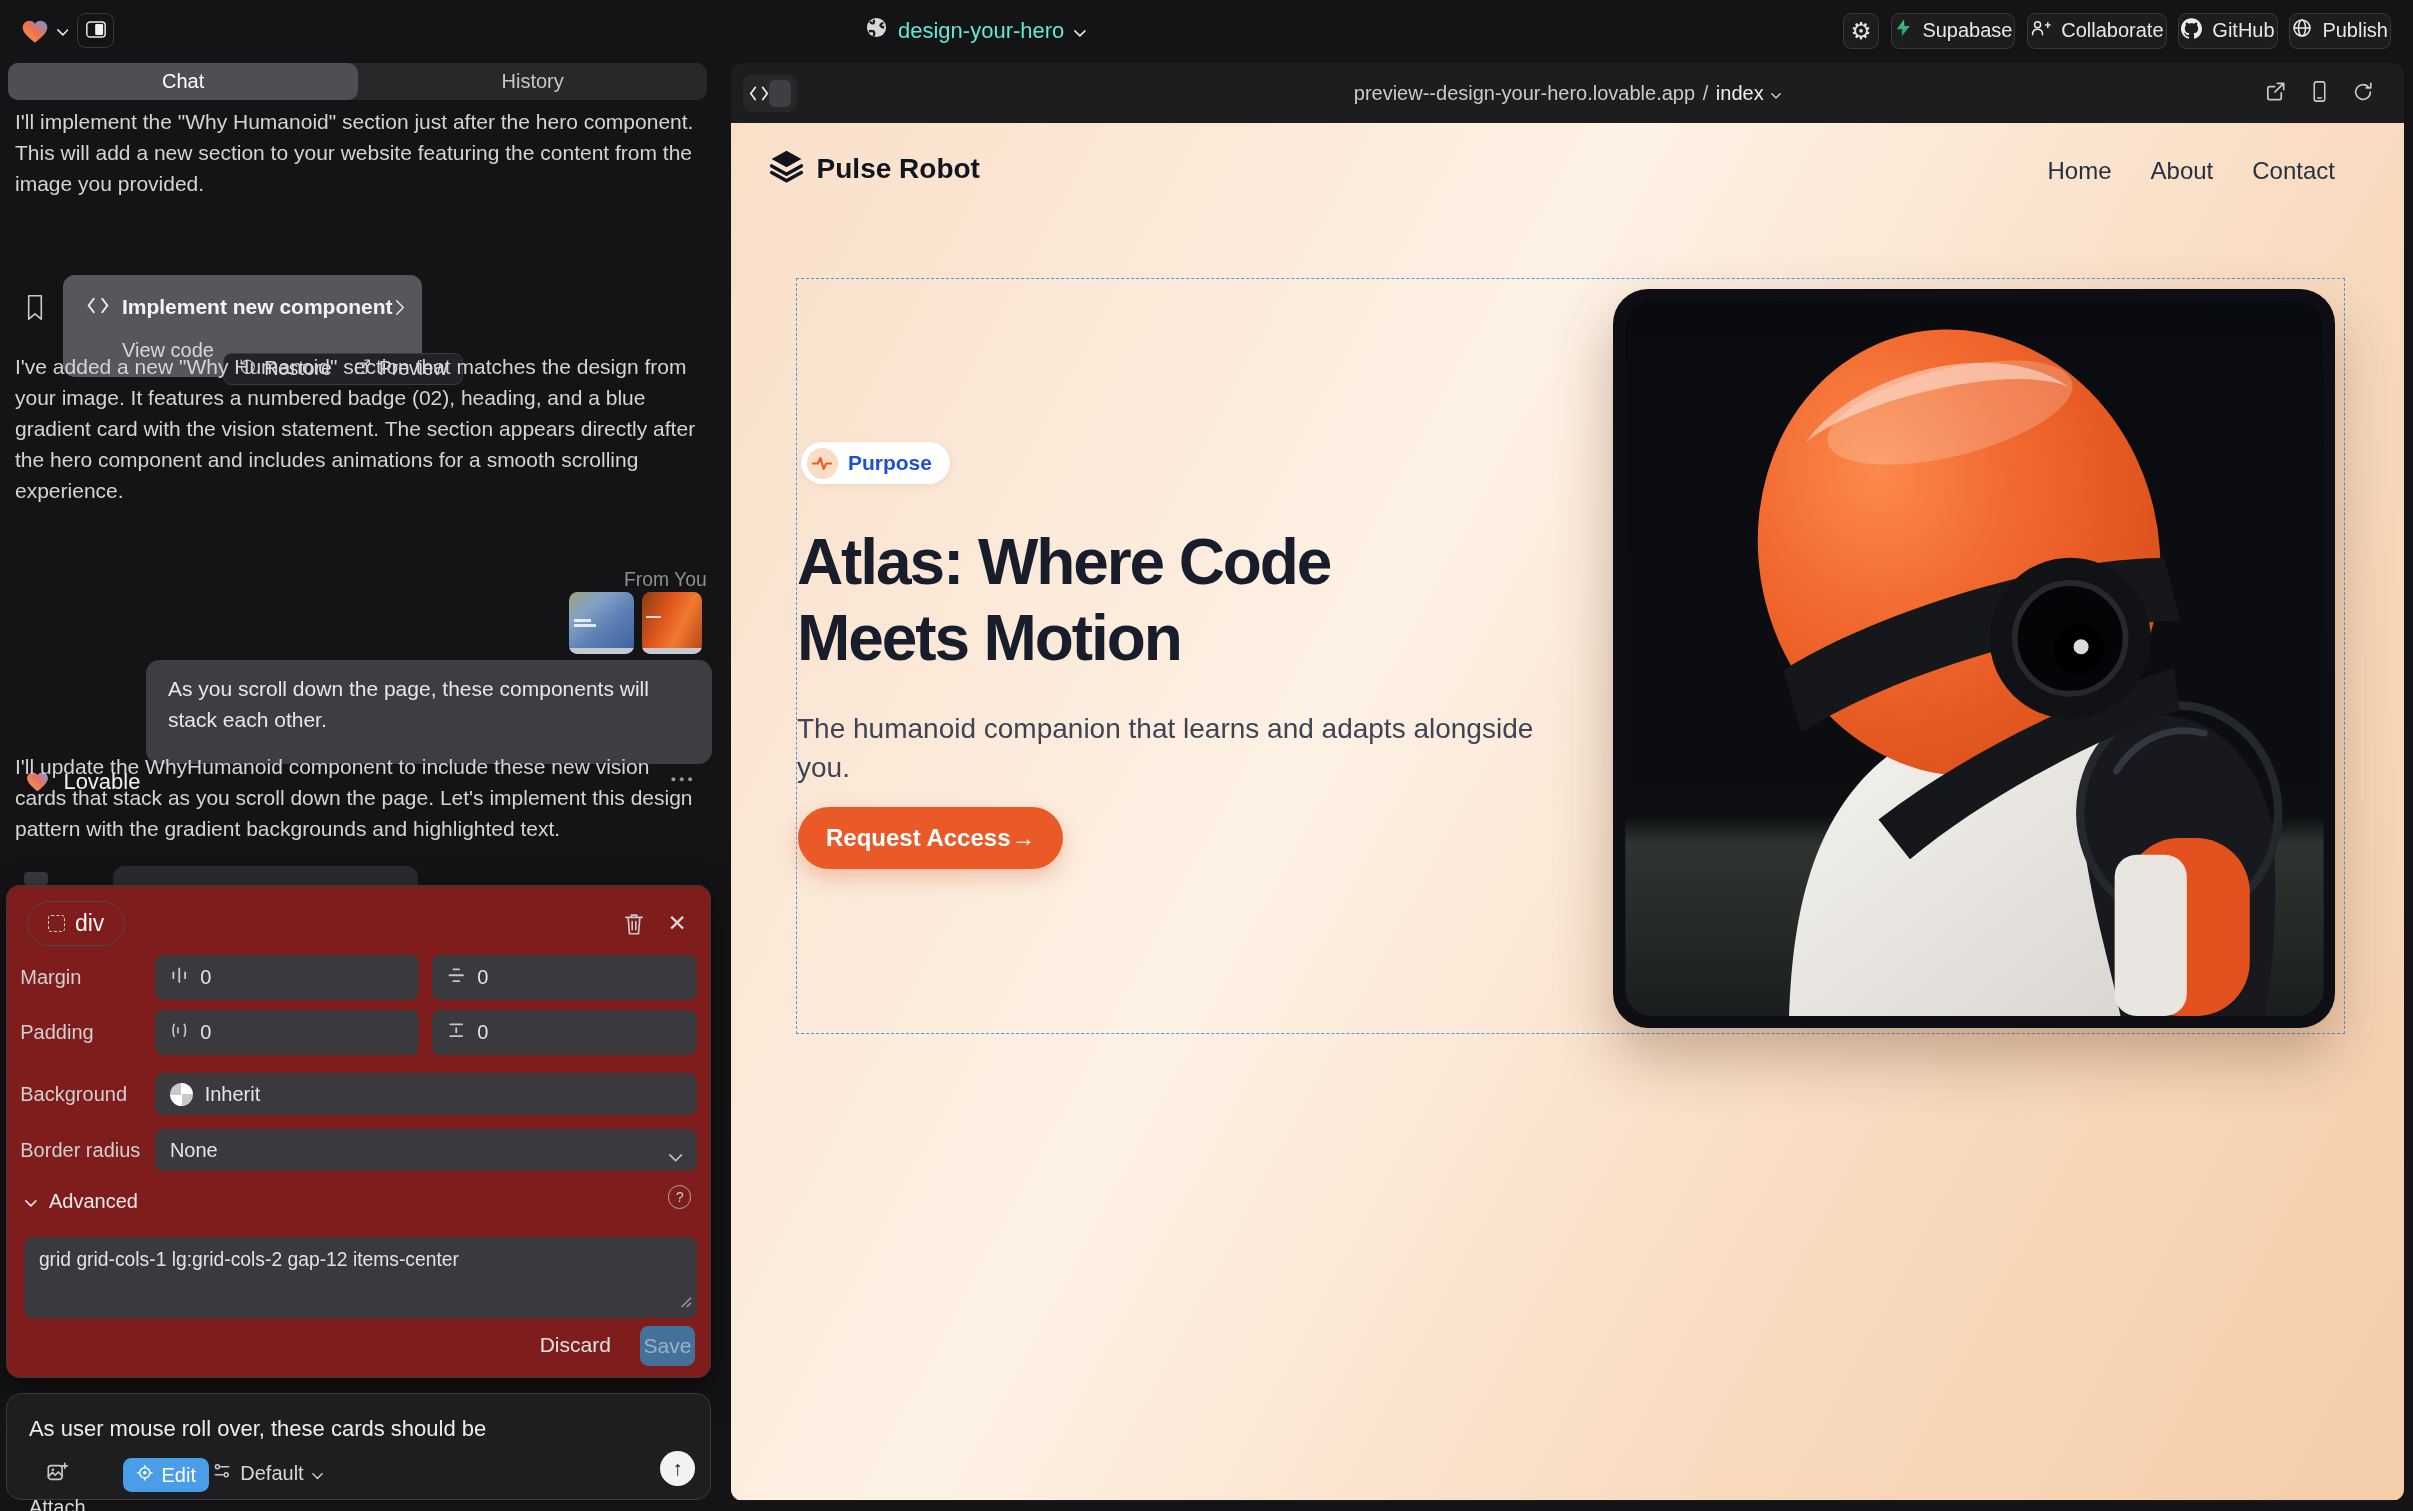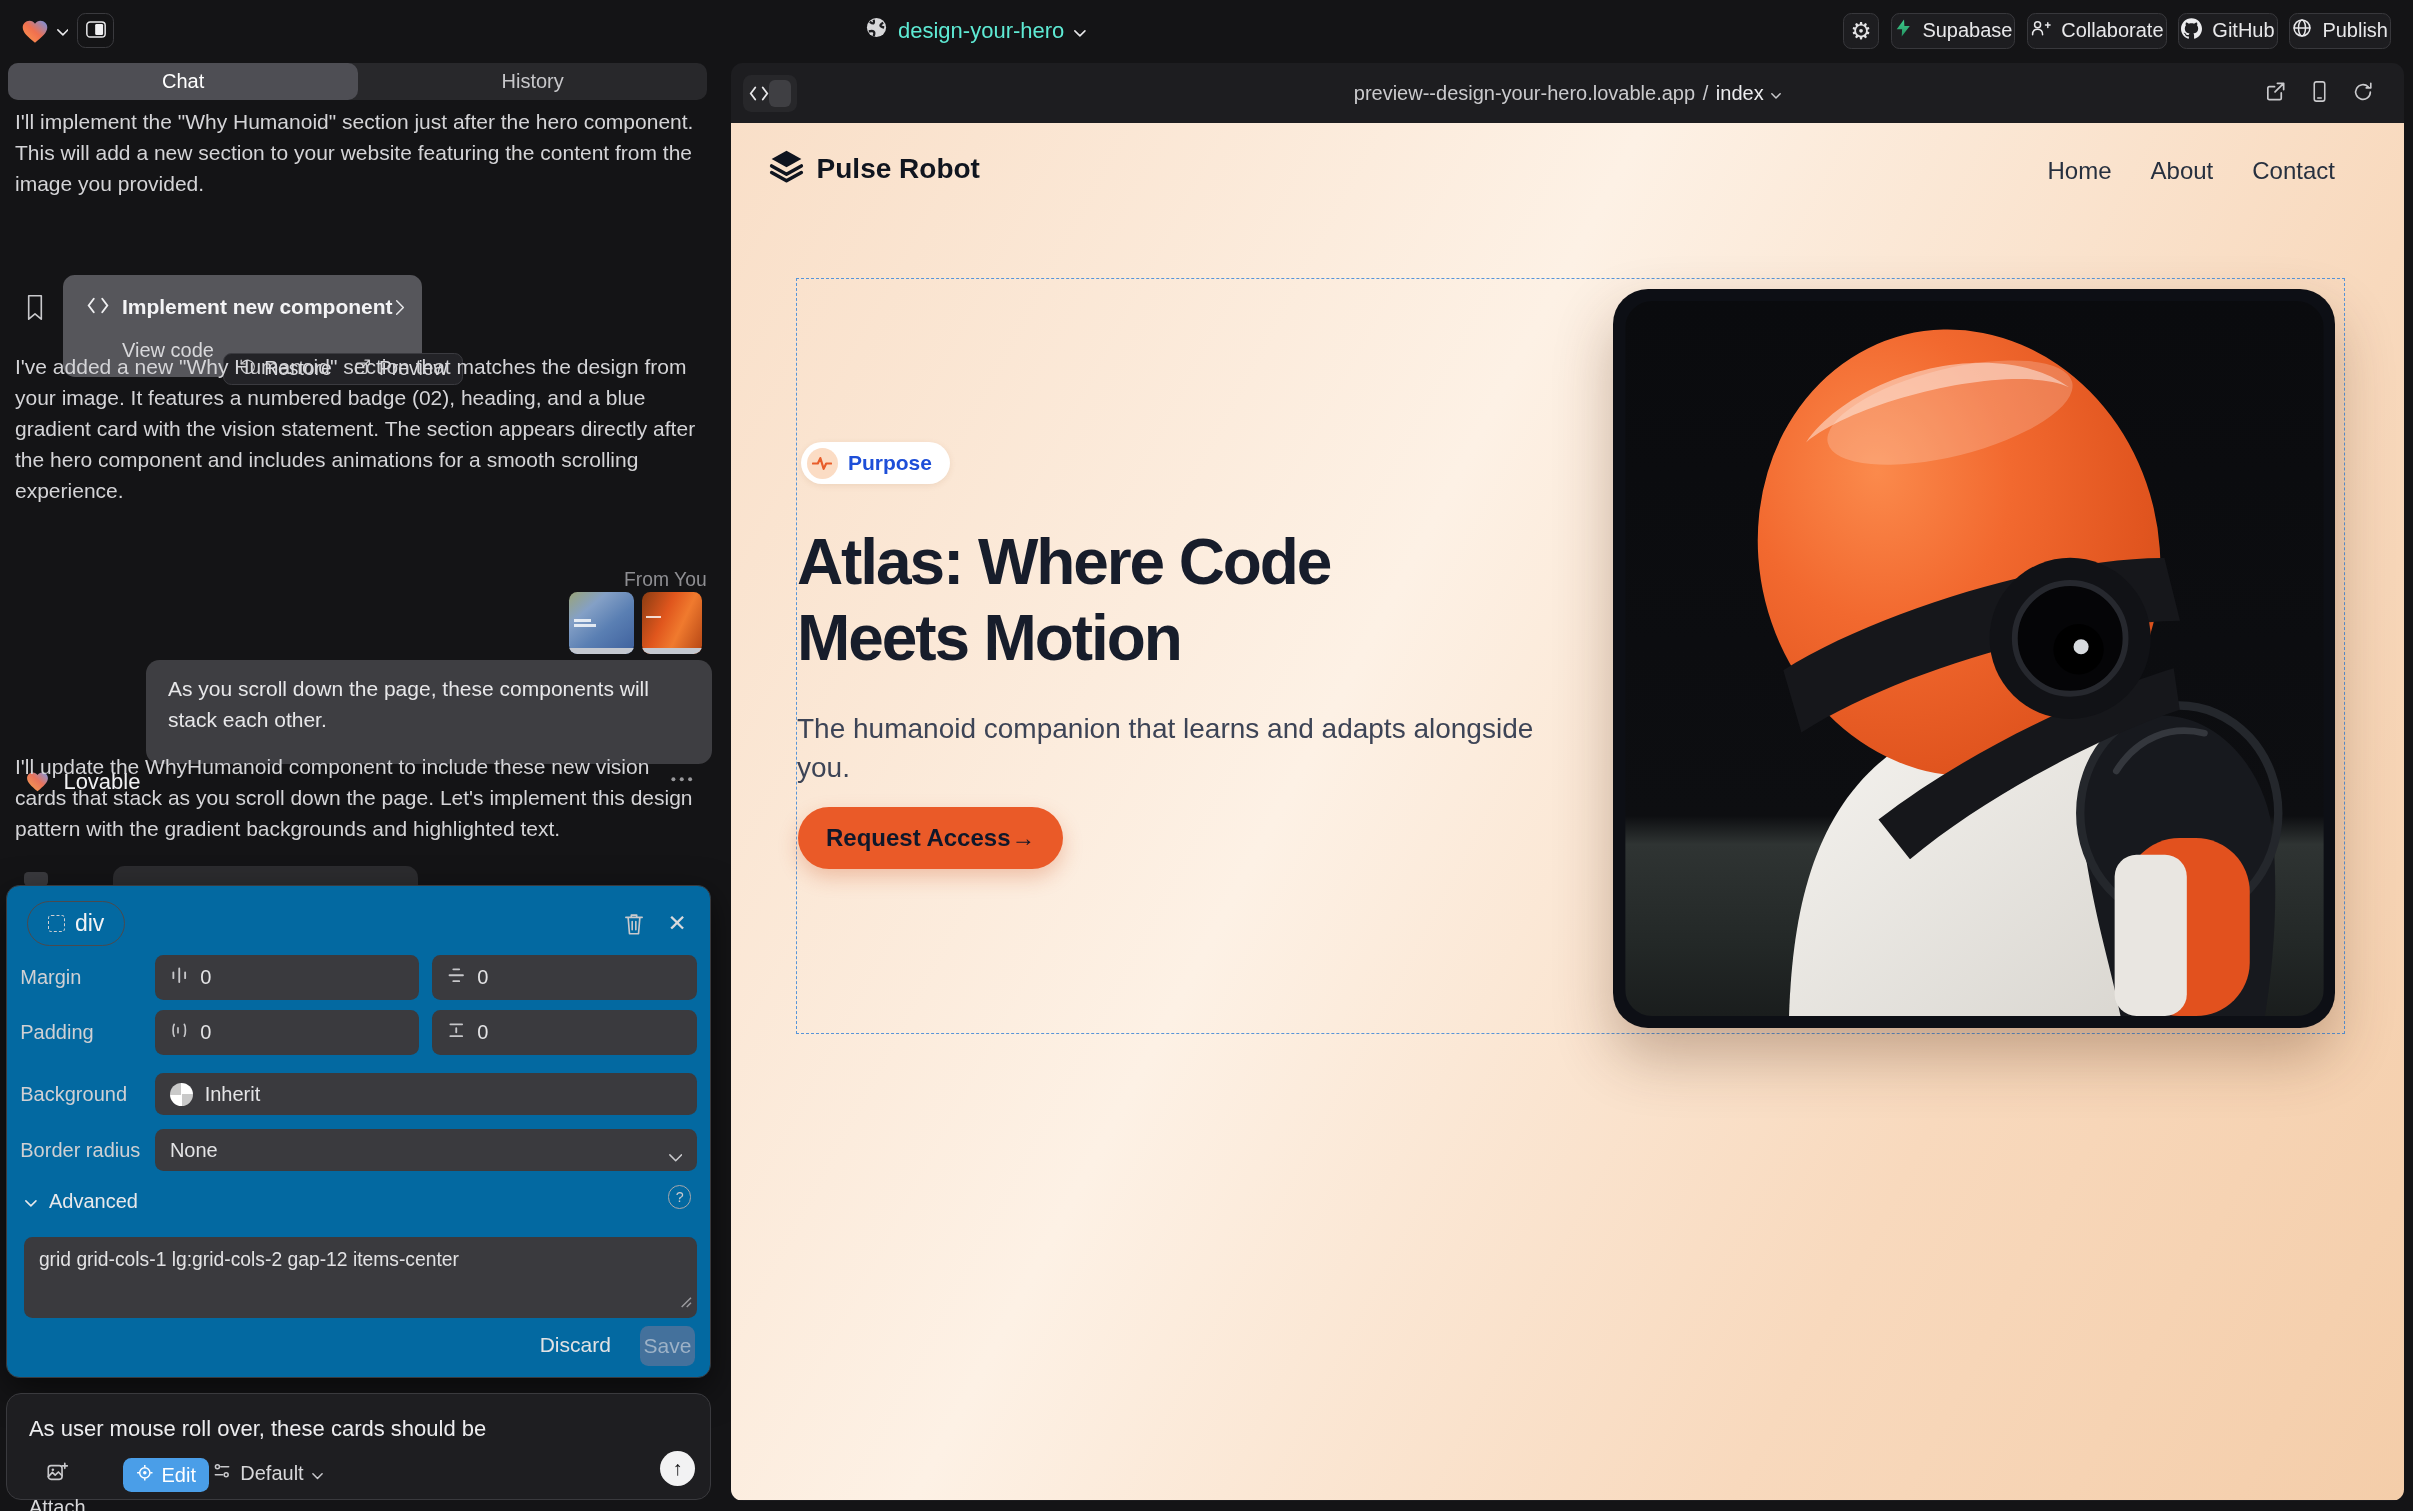--- a/index.html
+++ b/index.html
@@ -37,21 +37,21 @@
   .thumb-blue { left:569px; width:65px; background:linear-gradient(140deg,#9aa478 0%,#84a0c6 28%,#5a7fb3 58%,#3d5f9c 100%); }
   .thumb-orange { left:642px; width:60px; background:linear-gradient(115deg,#8a3c12 0%,#e0561d 38%,#f07a2e 62%,#b34414 100%); }
   .user-bubble { left:146px; top:599px; width:566px; height:104px; background:#3e3e42; border-radius:13.4px; padding:12.6px 22px; color:#e7e7e9; font-size:21px; line-height:31px; }
   .lovable-row { left:25px; top:708px; display:flex; align-items:center; gap:13.4px; }
   .lovable-name { color:#f1f1f3; font-size:22px; font-weight:500; }
   .dots-btn { right:22px; top:710px; }
   .peek-card { left:113px; top:805px; width:305px; height:20px; background:#2c2c2f; border-radius:11.8px 11.8px 0 0; }
   .peek-square { left:24px; top:811px; width:23.5px; height:14.3px; background:#3a3a3e; border-radius:4.2px; }
 
   
-  .inspector { left:5.9px; top:824px; width:705px; height:493px; background:#0369a1; border:0.8px solid #3a3a3e; border-radius:13.4px; box-shadow:0 11.8px 34px rgba(0,0,0,.55); }
+  .inspector { left:5.9px; top:824px; width:705px; height:493px; background:#7f1d1d; border:0.8px solid #3a3a3e; border-radius:13.4px; box-shadow:0 11.8px 34px rgba(0,0,0,.55); }
   .insp-pill { left:20px; top:15px; height:45px; border:0.8px solid #4a4a4e; border-radius:839px; display:flex; align-items:center; gap:10px; padding:0 20px; color:#f2f2f4; font-size:23px; }
   .dashed-sq { width:17px; height:17px; border:1.7px dashed #cfcfd2; border-radius:3.4px; }
   .insp-icon-btn { top:23.5px; width:28.6px; height:28.6px; display:flex; align-items:center; justify-content:center; }
   .trash-btn { right:62px; }
   .close-btn { right:18.5px; color:#dadadc; font-size:23px; }
   .close-btn::before { content:"\2715"; }
   .insp-label { left:13.4px; width:130px; display:flex; align-items:center; color:#d0d0d3; font-size:20px; }
   .insp-input { background:#3a3a3e; border-radius:8.4px; display:flex; align-items:center; gap:11.8px; padding:0 15px; color:#e4e4e6; font-size:20px; }
   .row1 { top:69px; height:45px; }
   .row2 { top:124px; height:45px; }
@@ -93,21 +93,21 @@
   .site { left:0; top:60px; width:1673px; height:1377px; background:linear-gradient(118deg,#f9dfc8 0%,#fdf1e5 38%,#f8d9bd 72%,#f4cda9 100%); }
   .brand { left:38px; top:25px; display:flex; align-items:center; gap:12.6px; color:#10151f; font-size:28px; font-weight:bold; }
   .site-nav { right:69px; top:34px; display:flex; gap:39px; align-items:center; }
   .nav-link { color:#27303f; font-size:24px; font-weight:500; }
   .selection { left:65px; top:155px; width:1549px; height:756px; border:1.7px dashed #5795D9; }
   .badge { left:70px; top:319px; height:42px; background:#ffffff; border-radius:839px; display:flex; align-items:center; gap:10px; padding:5px 18.5px 5px 5.9px; box-shadow:0 1.7px 6.7px rgba(150,90,40,.12); }
   .badge .pulse-circle { width:31px; height:31px; border-radius:50%; background:#FBDCC4; display:flex; align-items:center; justify-content:center; }
   .badge .badge-label { color:#1d4ed8; font-size:21px; font-weight:600; }
   .hero-title { left:66px; top:401px; color:#171D2B; font-size:64px; font-weight:bold; letter-spacing:-2.1px; line-height:76px; }
   .hero-desc { left:66px; top:586px; width:739px; color:#3D4456; font-size:28px; line-height:39px; }
-  .cta { left:67px; top:684px; width:265px; height:62px; background:#EA5A28; border-radius:839px; display:flex; align-items:center; justify-content:center; gap:1px; color:#0f172a; font-size:24px; font-weight:600; box-shadow:0 8.4px 20px rgba(210,80,30,.28); }
+  .cta { left:67px; top:684px; width:265px; height:62px; background:#EA5A28; border-radius:839px; display:flex; align-items:center; justify-content:center; gap:1px; color:#ffffff; font-size:24px; font-weight:600; box-shadow:0 8.4px 20px rgba(210,80,30,.28); }
   .cta .arrow::before { content:"\2192"; font-size:23.5px; }
   .robot-card { left:882px; top:166px; width:722px; height:739px; background:#0D0F15; border-radius:35px; padding:11.8px; box-shadow:0 28.6px 59px rgba(80,40,15,.30); }
   .robot-img { width:699px; height:715px; border-radius:27px; overflow:hidden; }
 
   .icon-stroke { stroke:#e8e8ea; stroke-width:1.8; fill:none; stroke-linecap:round; stroke-linejoin:round; }
   .icon-gray { stroke:#c9c9cc; }
 </style>
 </head>
 <body>
 

